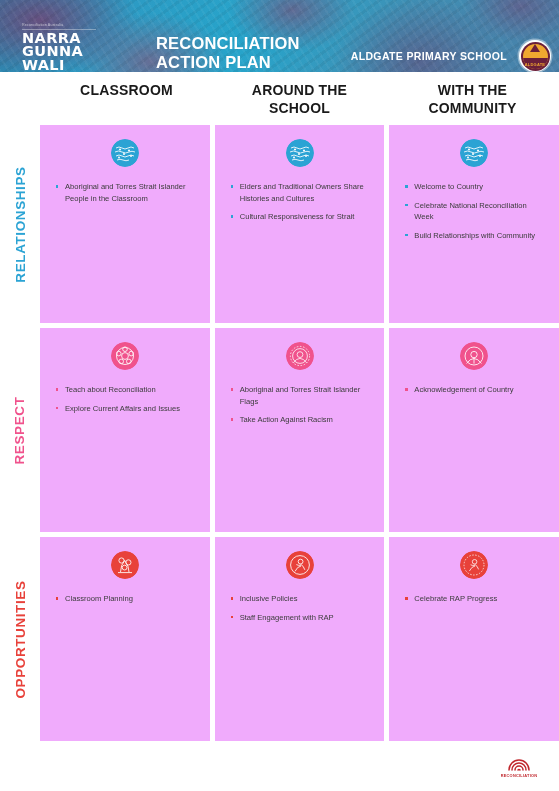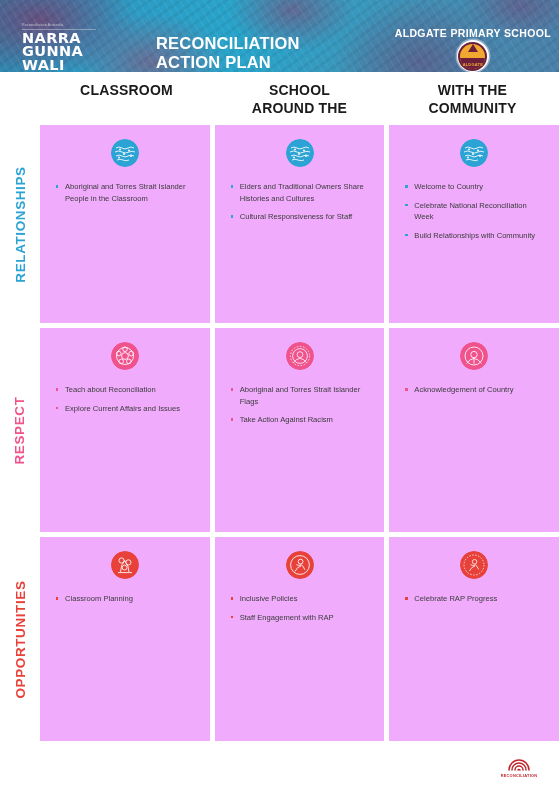--- a/index.html
+++ b/index.html
@@ -58,21 +58,21 @@
 
   .title-block {
     margin-left: 16px; flex: 0 0 auto;
   }
   .title-block .line {
     font-size: 16.5px; font-weight: 700; color: #ffffff;
     letter-spacing: .2px; line-height: 19px;
   }
 
   .school-block {
-    margin-left: auto; display: flex; align-items: center; gap: 1px; flex-direction: column;
+    margin-left: auto; display: flex; align-items: center; gap: 12px;
   }
   .school-name {
     font-size: 10.5px; font-weight: 700; color: #ffffff; letter-spacing: .35px;
   }
   .school-badge {
     width: 32px; height: 32px; border-radius: 50%;
     background: #ffffff; position: relative; flex: 0 0 auto;
     display: flex; align-items: center; justify-content: center;
     box-shadow: 0 0 0 1.5px rgba(255,255,255,.4);
   }
@@ -203,22 +203,22 @@
 
   </div>
 </div>
 
 <div class="col-heads">
   <div class="col-head-spacer"></div>
   <div class="col-head">
     <div>CLASSROOM</div>
   </div>
   <div class="col-head">
+    <div>AROUND THE</div>
     <div>SCHOOL</div>
-    <div>AROUND THE</div>
   </div>
   <div class="col-head">
     <div>WITH THE</div>
     <div>COMMUNITY</div>
   </div>
 </div>
 
 <div class="grid">
 
   <div class="row row-relationships">
@@ -264,21 +264,21 @@
               <circle cx="9" cy="10.5" r="1.1"></circle>
                 <circle cx="18" cy="11.5" r="1.1"></circle>
               <circle cx="13" cy="15" r="1.1"></circle>
                 <circle cx="20" cy="17" r="1"></circle>
               <circle cx="8" cy="18.5" r="1"></circle>
             </g>
           </svg>
         </div>
         <ul class="items">
           <li>Elders and Traditional Owners Share Histories and Cultures</li>
-          <li>Cultural Responsiveness for Staff</li>
+          <li>Cultural Responsiveness for Strait</li>
         </ul>
       </div>
 
       <div class="cell">
         <div class="cell-icon">
           <svg viewBox="0 0 28 28">
               <circle cx="14" cy="14" r="14" fill="#2ba3d4"></circle>
             <g stroke="#ffffff" stroke-width="0.9" fill="none" opacity=".95">
               <path d="M5 9 q3 -2 6 0 q3 2 6 0 q3 -2 6 0"></path>
               <path d="M4 13 q3.5 -2 7 0 q3.5 2 7 0 q3 -1.5 6 0"></path>

